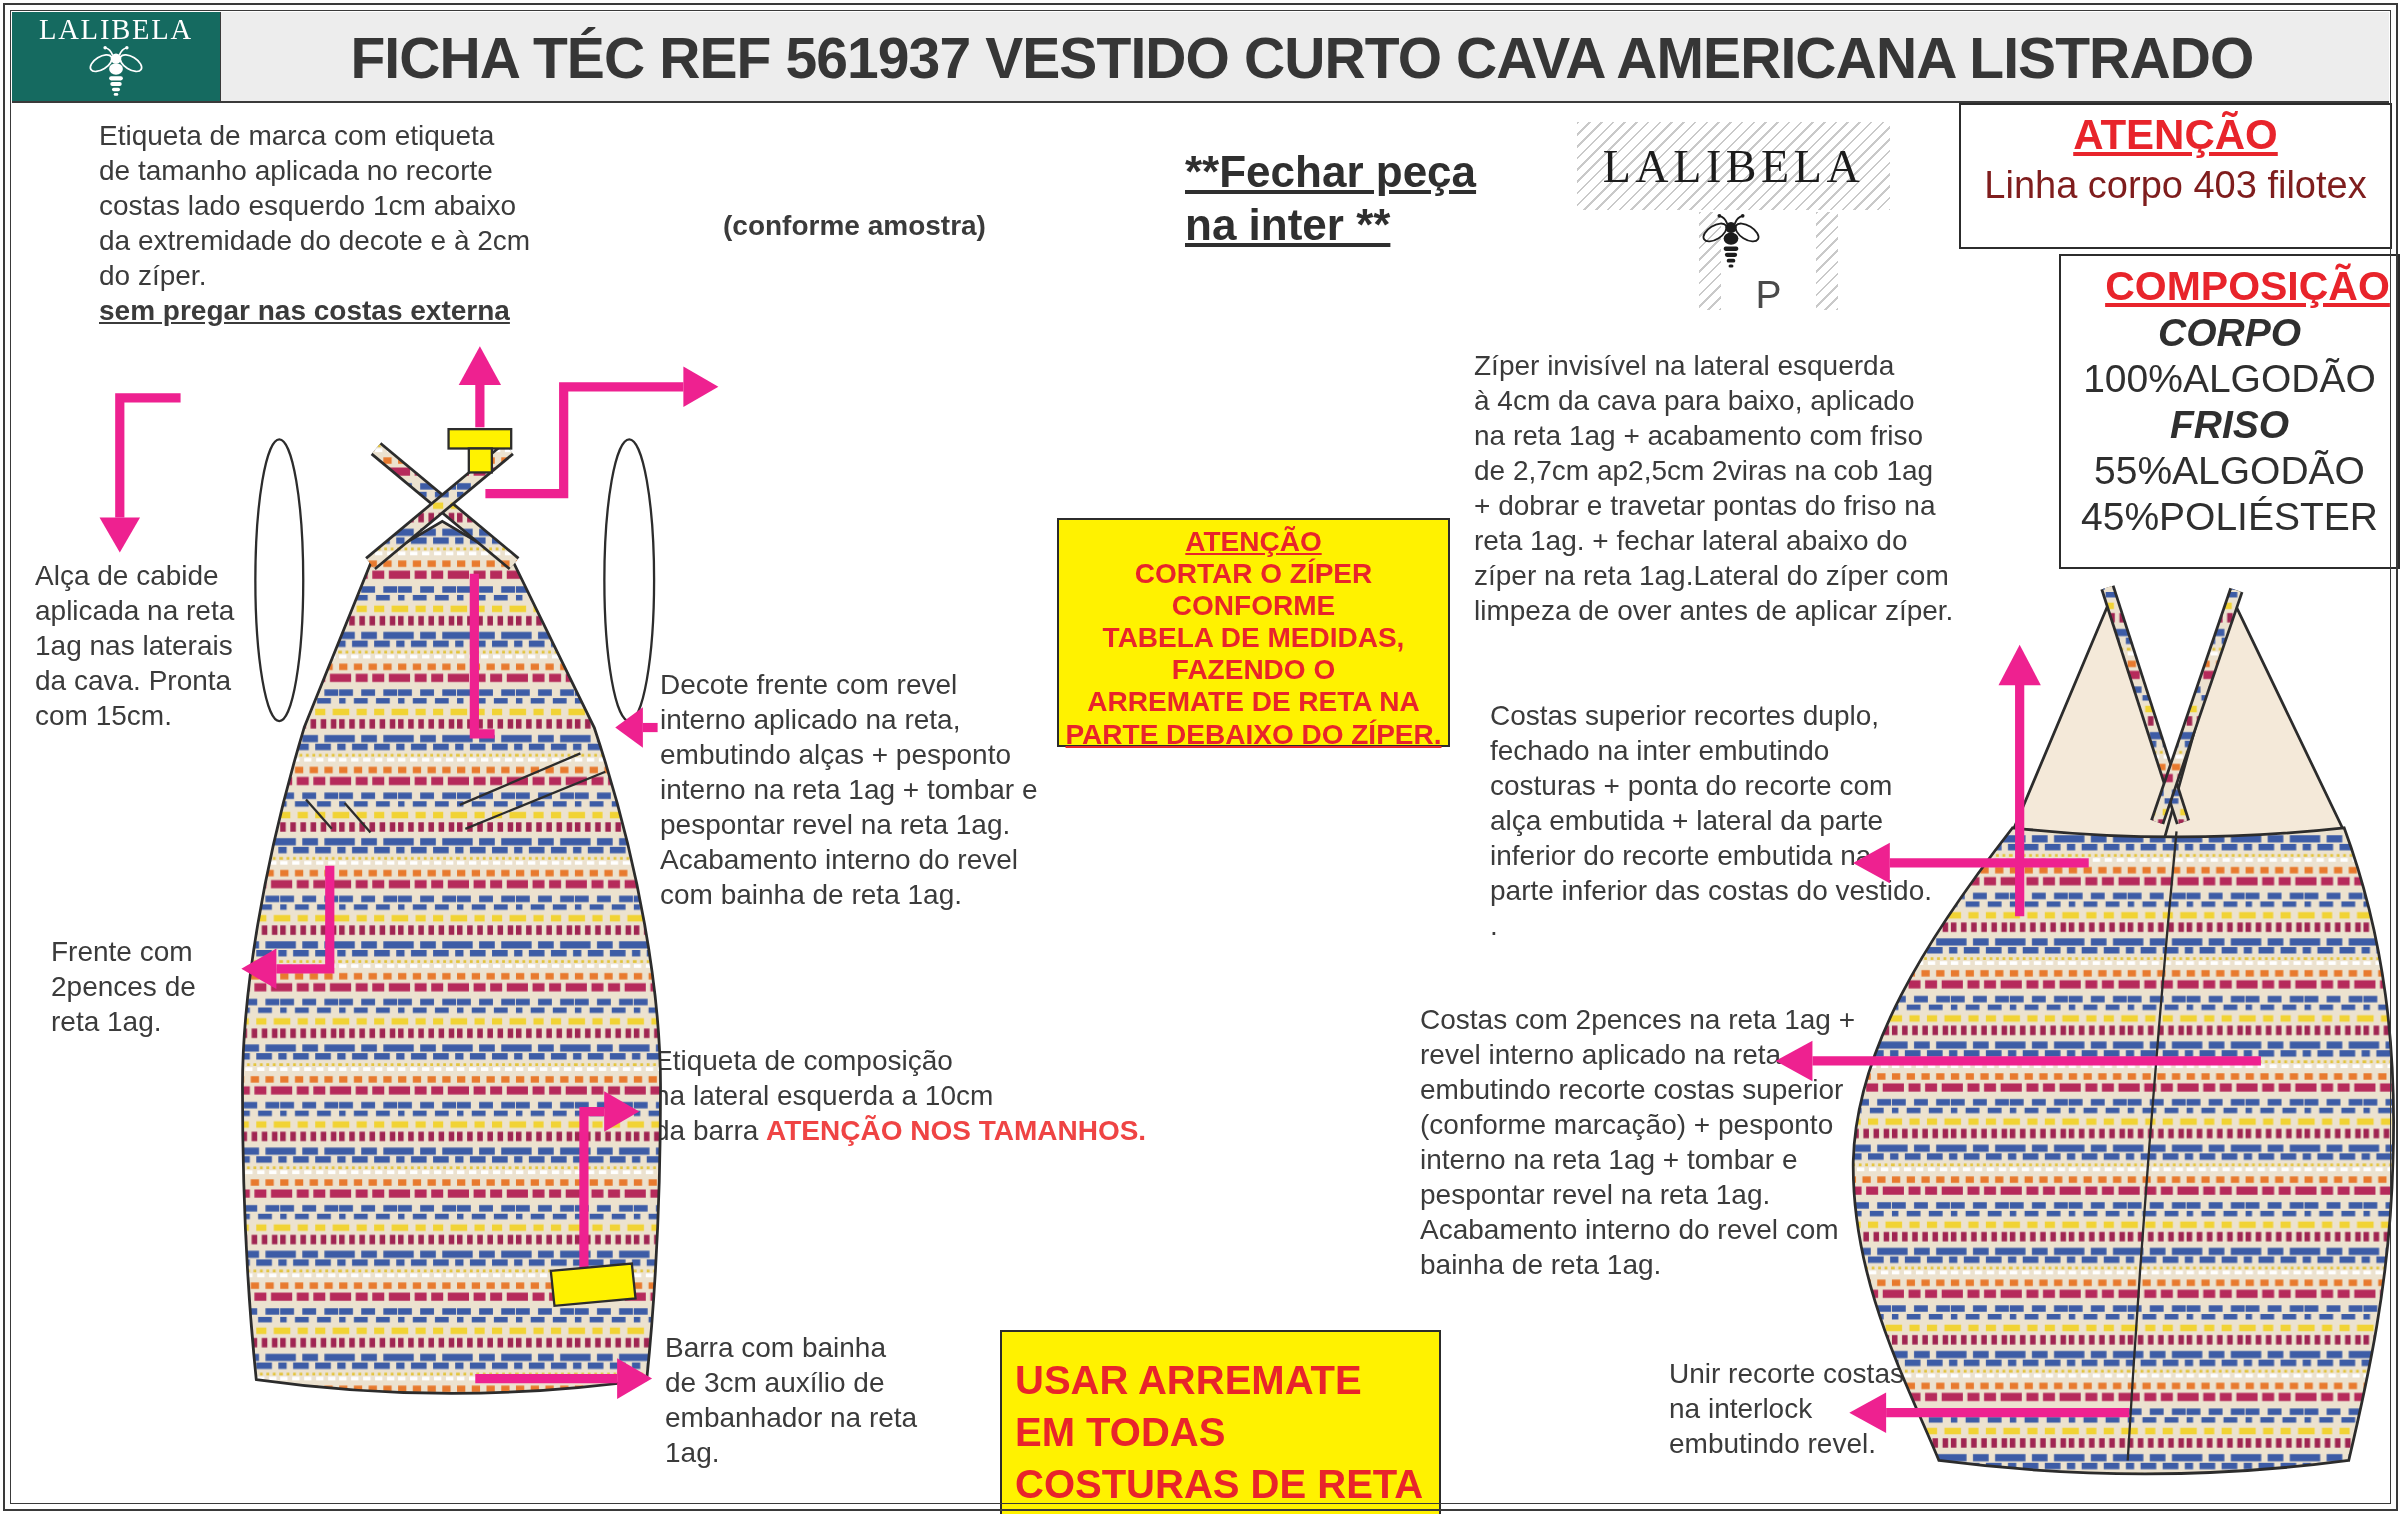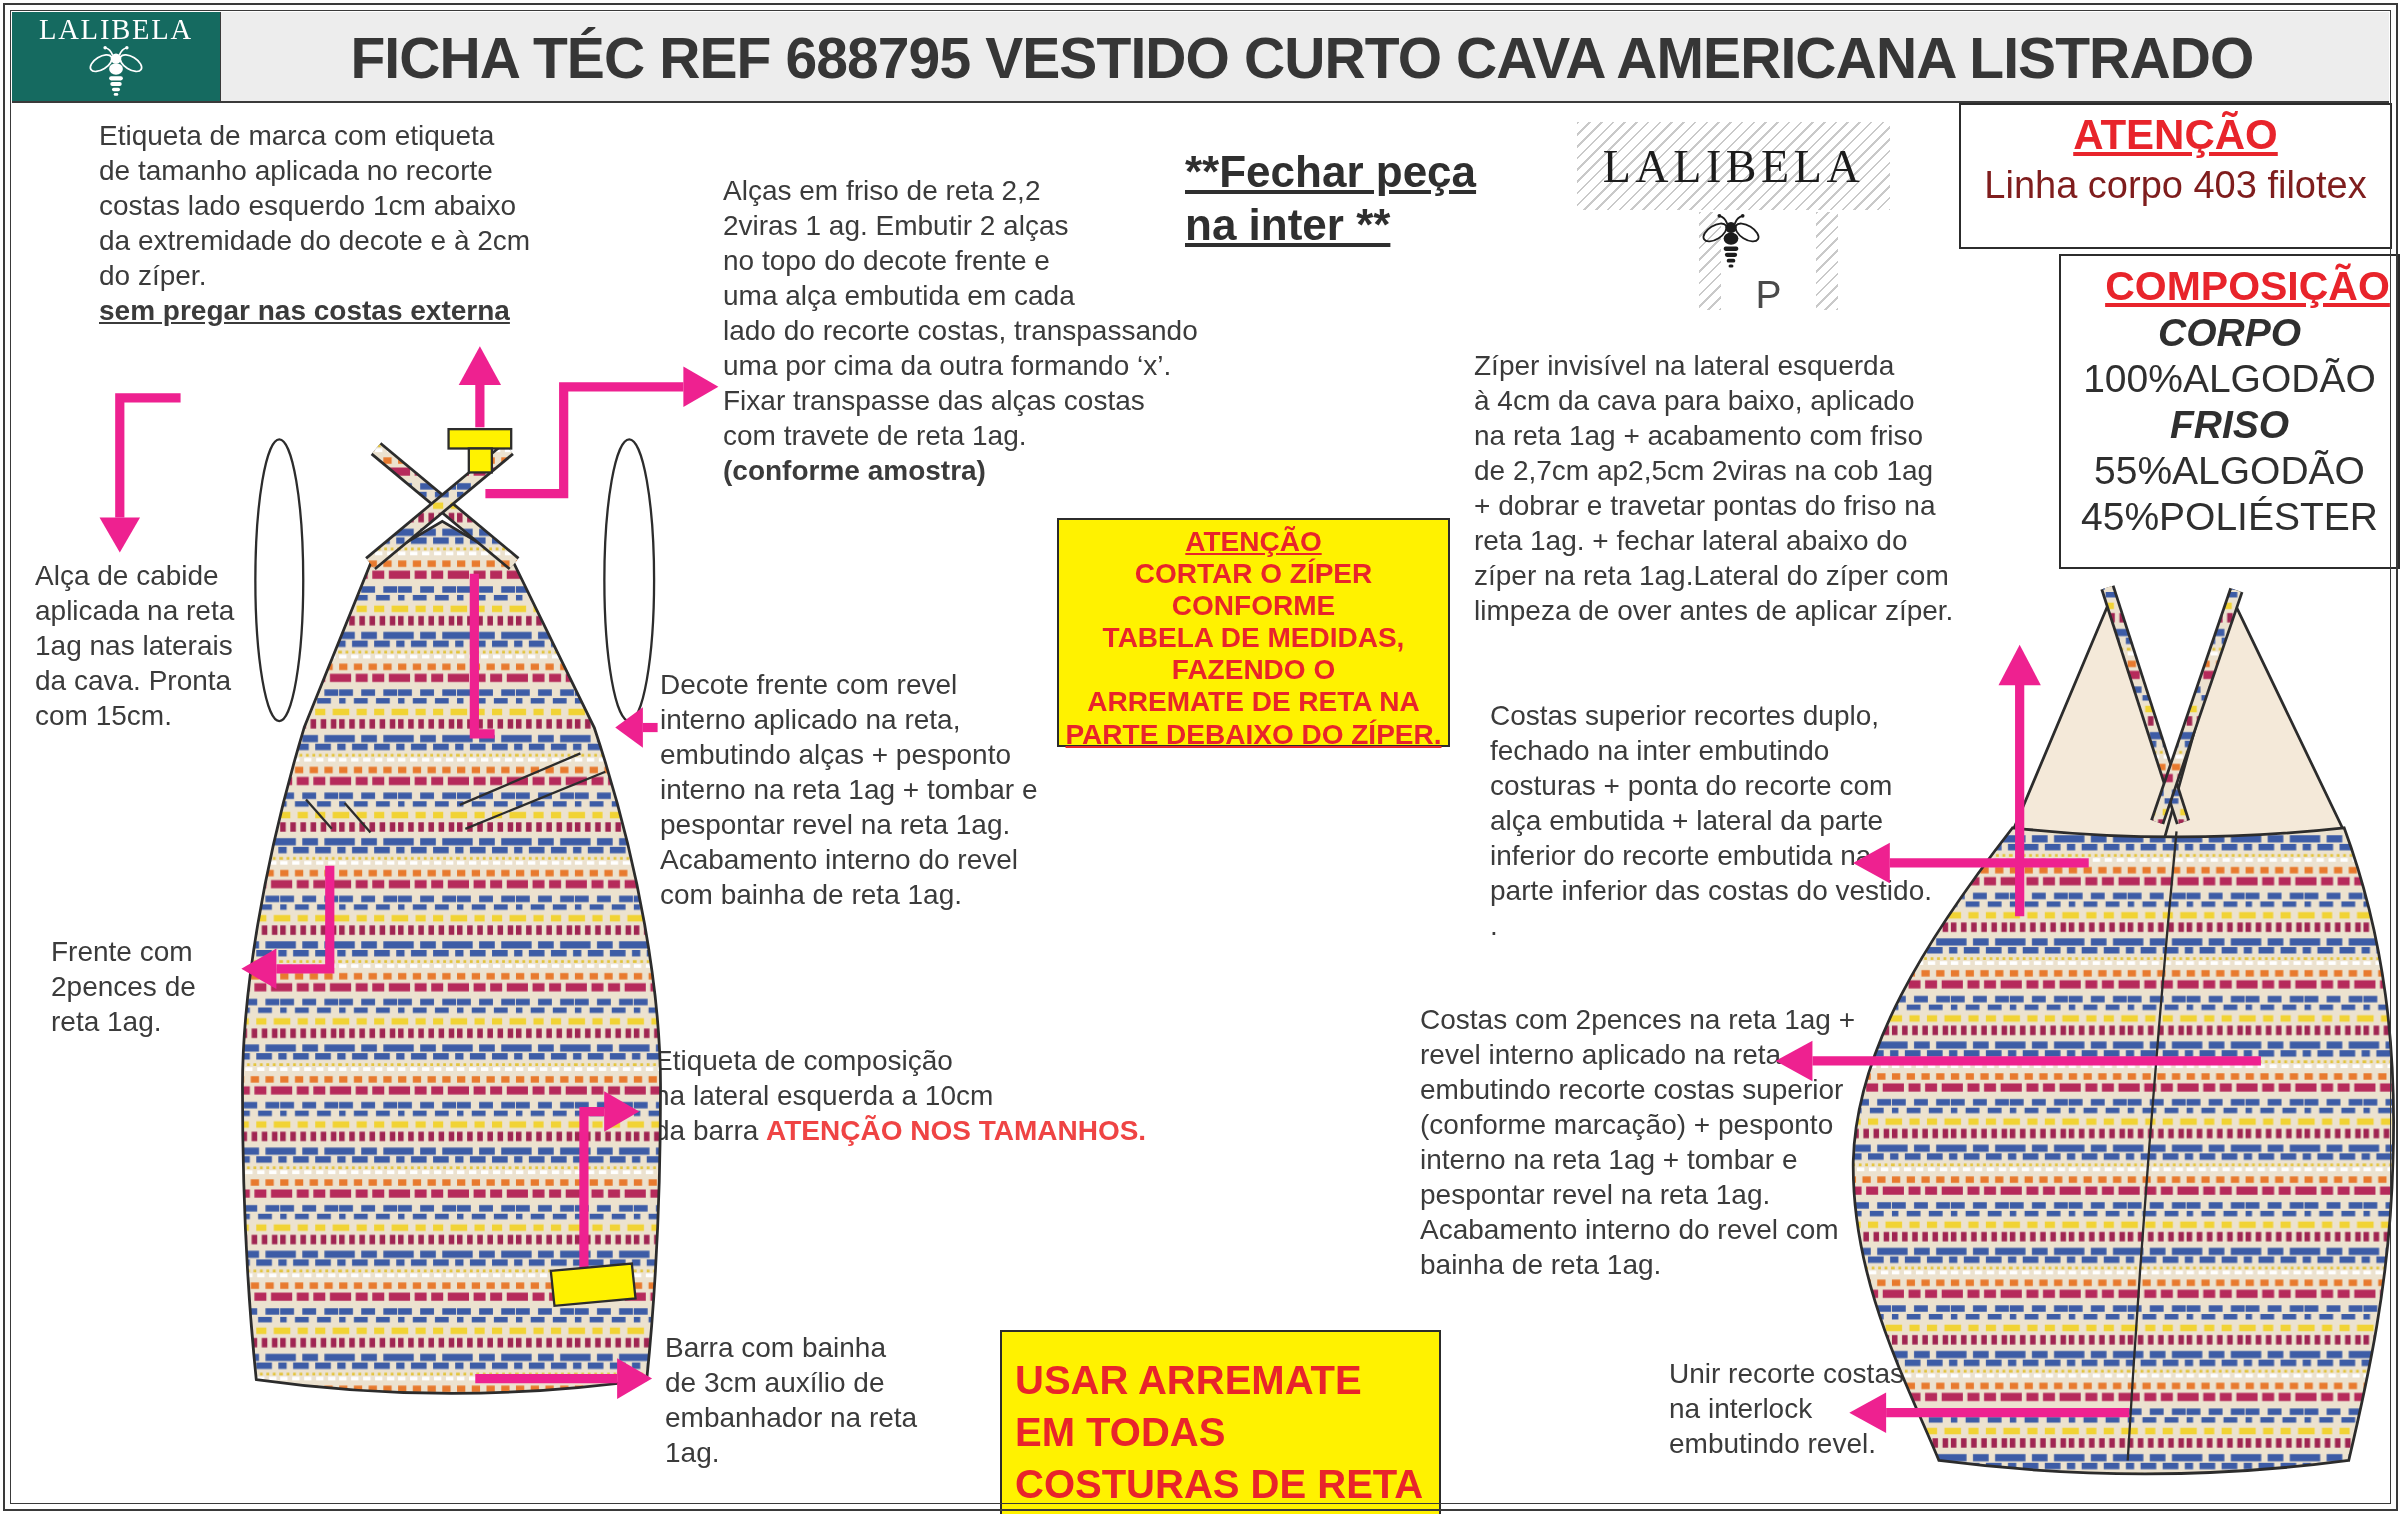--- a/index.html
+++ b/index.html
@@ -61,41 +61,34 @@
             <circle cx="50" cy="22" r="9" stroke="none"></circle>
             <ellipse cx="50" cy="40" rx="12" ry="10" stroke="none"></ellipse>
             <rect x="38" y="53" width="24" height="7" rx="3.5" stroke="none"></rect>
             <rect x="40" y="63" width="20" height="7" rx="3.5" stroke="none"></rect>
             <rect x="43" y="73" width="14" height="6" rx="3" stroke="none"></rect>
             <rect x="46" y="82" width="8" height="5" rx="2.5" stroke="none"></rect>
           </g>
         </svg>
       </span>
     </div>
-    <div class="title-text">FICHA TÉC REF 688795 VESTIDO CURTO CAVA AMERICANA LISTRADO</div>
+    <div class="title-text">FICHA TÉC REF 561937 VESTIDO CURTO CAVA AMERICANA LISTRADO</div>
   </div>
 
   <div class="note" style="left:99px;top:118px;width:553px;">
     <span class="pre">Etiqueta de marca com etiqueta
 de tamanho aplicada no recorte
 costas lado esquerdo 1cm abaixo
 da extremidade do decote e à 2cm
 do zíper.</span><br>
     <span class="b ul">sem pregar nas costas externa</span>
   </div>
 
   <div class="note" style="left:723px;top:173px;width:645px;">
-    <span class="pre">Alças em  friso de reta 2,2
-2viras 1 ag. Embutir 2 alças
-no topo do decote frente e
-uma alça embutida em cada
-lado do recorte costas, transpassando
-uma por cima da outra formando ‘x’.
-Fixar transpasse das alças costas
-com travete de reta 1ag.</span><br>
+    <br>
     <span class="b">(conforme amostra)</span>
   </div>
 
   <div class="close-piece pre" style="left:1185px;top:146px;width:387px;">**Fechar peça
 na inter **</div>
 
   <div class="center-logo-strip hatch">
     <div class="brand">LALIBELA</div>
   </div>
   <div class="center-bee">

